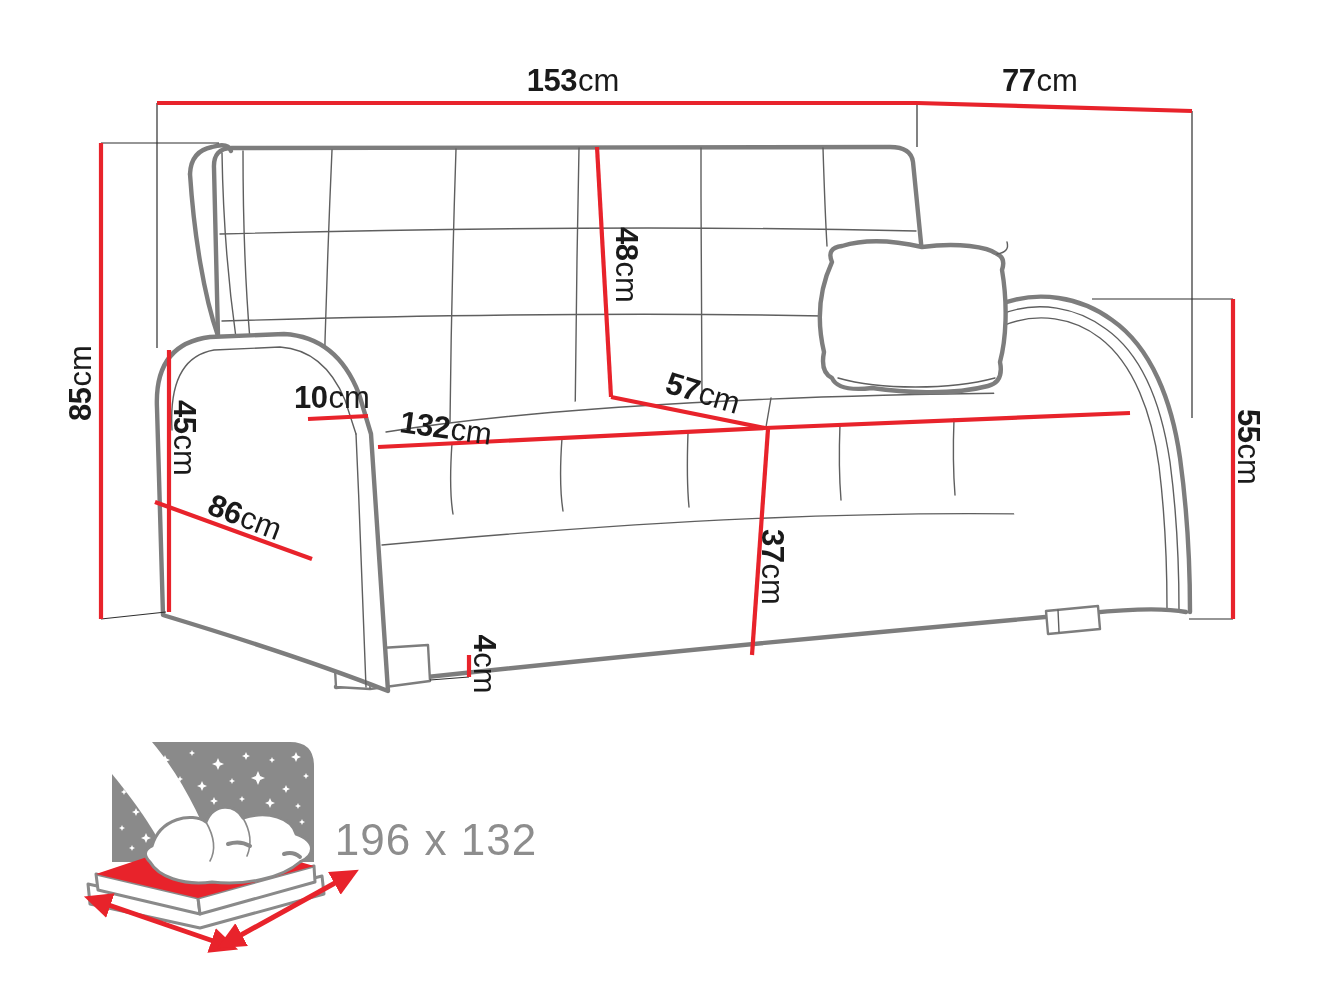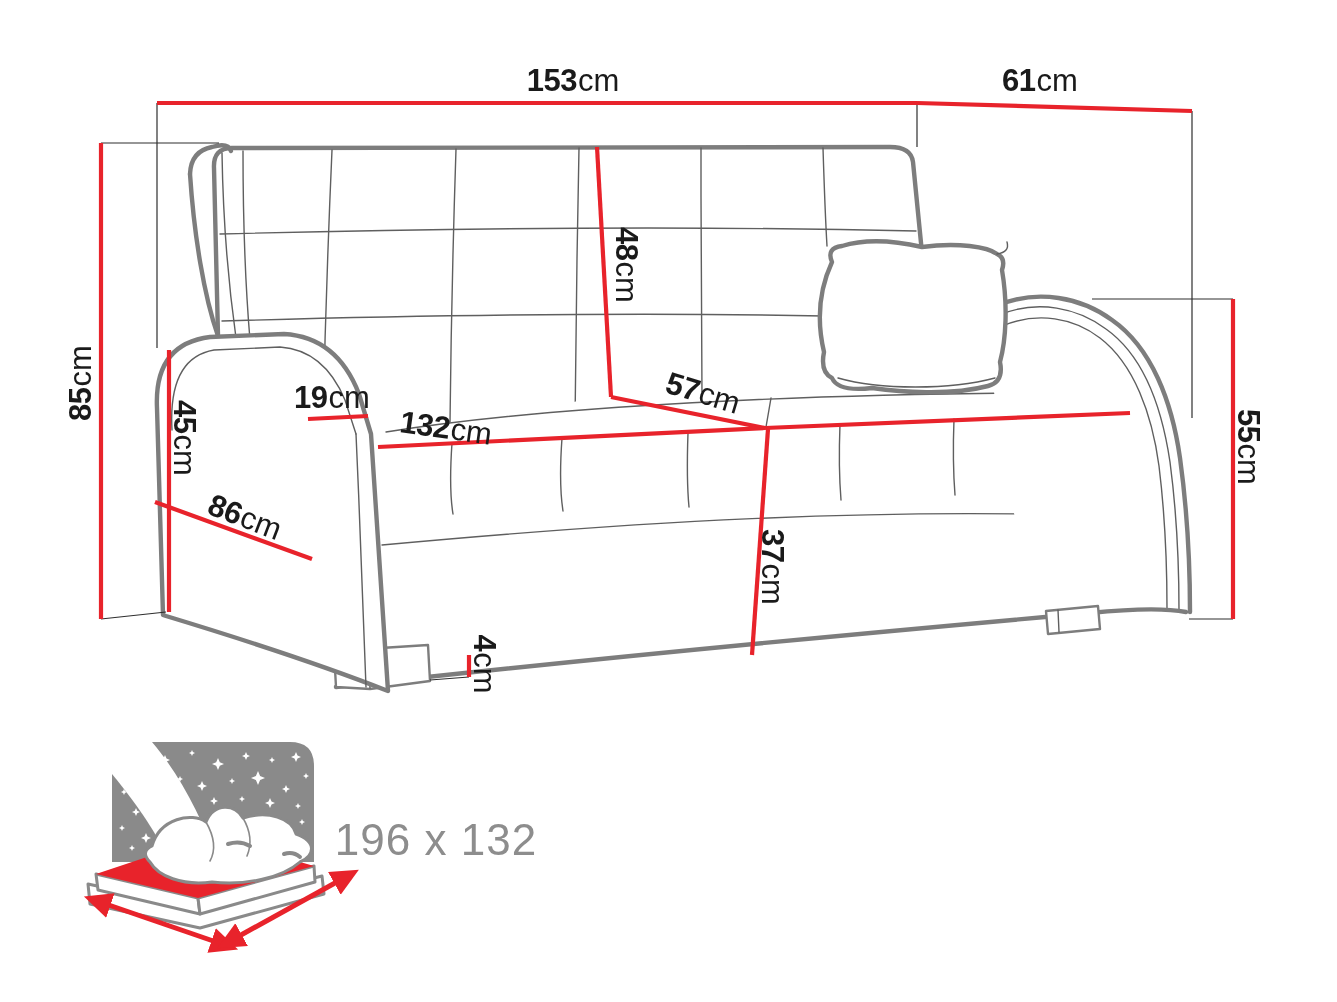--- a/index.html
+++ b/index.html
@@ -203,24 +203,24 @@
       <g>
         <path class="iar" d="M 100,902 L 222,944" marker-start="url(#ah)" marker-end="url(#ah)"></path>
         <path class="iar" d="M 232,940 L 344,878" marker-start="url(#ah)" marker-end="url(#ah)"></path>
       </g>
     </g>
   </g>
 </svg>
 
   <div>
     <div class="dim" style="left:573px;top:80px;--r:0deg"><span class="num">153</span><span class="unit">cm</span></div>
-    <div class="dim" style="left:1040px;top:80px;--r:0deg"><span class="num">61</span><span class="unit">cm</span></div>
+    <div class="dim" style="left:1040px;top:80px;--r:0deg"><span class="num">77</span><span class="unit">cm</span></div>
     <div class="dim" style="left:80px;top:383px;--r:-90deg"><span class="num">85</span><span class="unit">cm</span></div>
     <div class="dim" style="left:184px;top:438px;--r:90deg"><span class="num">45</span><span class="unit">cm</span></div>
-    <div class="dim" style="left:332px;top:397px;--r:0deg"><span class="num">19</span><span class="unit">cm</span></div>
+    <div class="dim" style="left:332px;top:397px;--r:0deg"><span class="num">10</span><span class="unit">cm</span></div>
     <div class="dim" style="left:446px;top:428px;--r:8deg"><span class="num">132</span><span class="unit">cm</span></div>
     <div class="dim" style="left:245px;top:517px;--r:21deg"><span class="num">86</span><span class="unit">cm</span></div>
     <div class="dim" style="left:703px;top:393px;--r:17deg"><span class="num">57</span><span class="unit">cm</span></div>
     <div class="dim" style="left:626px;top:265px;--r:90deg"><span class="num">48</span><span class="unit">cm</span></div>
     <div class="dim" style="left:772px;top:567px;--r:90deg"><span class="num">37</span><span class="unit">cm</span></div>
     <div class="dim" style="left:484px;top:664px;--r:90deg"><span class="num">4</span><span class="unit">cm</span></div>
     <div class="dim" style="left:1248px;top:447px;--r:90deg"><span class="num">55</span><span class="unit">cm</span></div>
     <div class="bed-label" style="left:436px;top:840px">196 x 132</div>
   </div>
 

